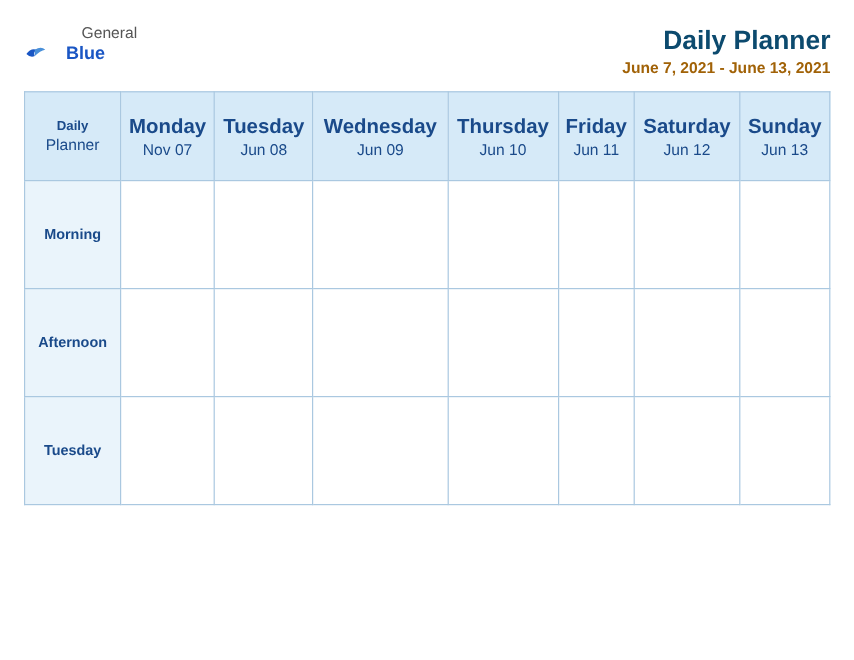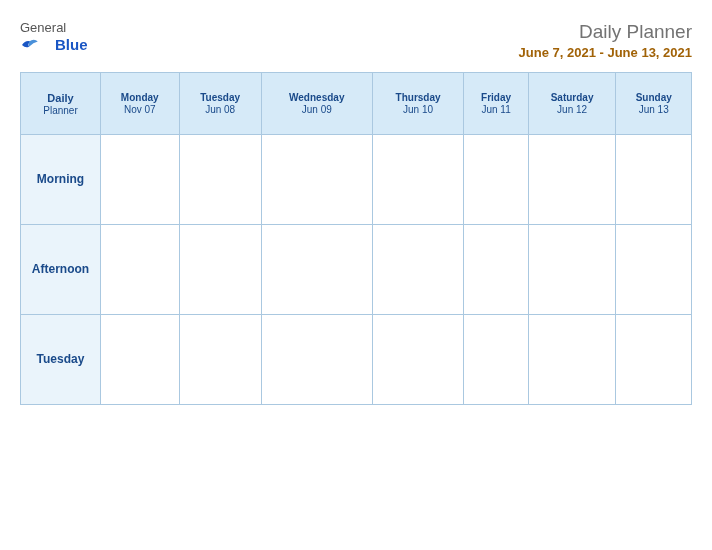--- a/index.html
+++ b/index.html
@@ -26,42 +26,43 @@
     .logo-area {
       display: flex;
       flex-direction: column;
       align-items: flex-start;
     }
     .logo-text-general {
       font-size: 13px;
       color: #555;
       font-weight: normal;
       line-height: 1.2;
+      margin-left: 48px;
     }
     .logo-text-blue {
       font-size: 15px;
       color: #1a56c4;
       font-weight: bold;
       line-height: 1.2;
       display: flex;
       align-items: center;
       gap: 17px;
     }
     .logo-bird {
       display: inline-block;
       width: 18px;
       height: 14px;
     }
     .title-area {
       text-align: right;
     }
     .title-area .main-title {
-      font-size: 19px;
-      color: #737373;
-      font-weight: normal;
+      font-size: 22px;
+      color: #0c4a6e;
+      font-weight: bold;
       line-height: 1.3;
     }
     .title-area .date-range {
       font-size: 13px;
       color: #a16207;
       font-weight: bold;
     }
 
     .planner-table {
       width: 100%;
@@ -71,28 +72,28 @@
     .planner-table th, .planner-table td {
       border: 1px solid #aac8e0;
       text-align: center;
       vertical-align: middle;
     }
     .header-row th {
       background: #d6eaf8;
       padding: 18px 2px;
     }
     .header-row th .day-name {
-      font-size: 10px;
+      font-size: 17px;
       font-weight: bold;
       color: #1a4a8a;
       display: block;
       line-height: 1.3;
     }
     .header-row th .day-date {
-      font-size: 10px;
+      font-size: 13px;
       color: #1a4a8a;
       font-weight: normal;
       display: block;
     }
     .header-row th.first-col .day-name {
       font-size: 11px;
     }
     .time-label-col {
       background: #eaf4fb;
       width: 80px;

